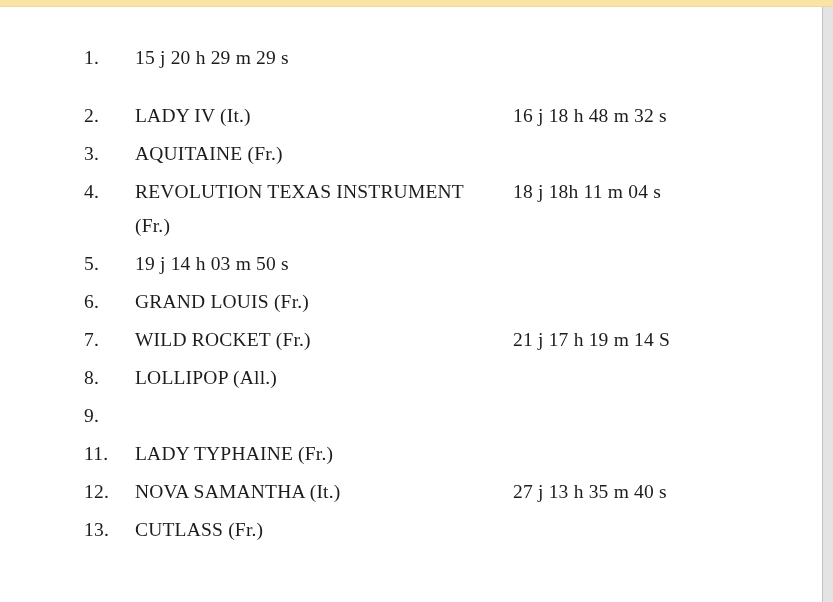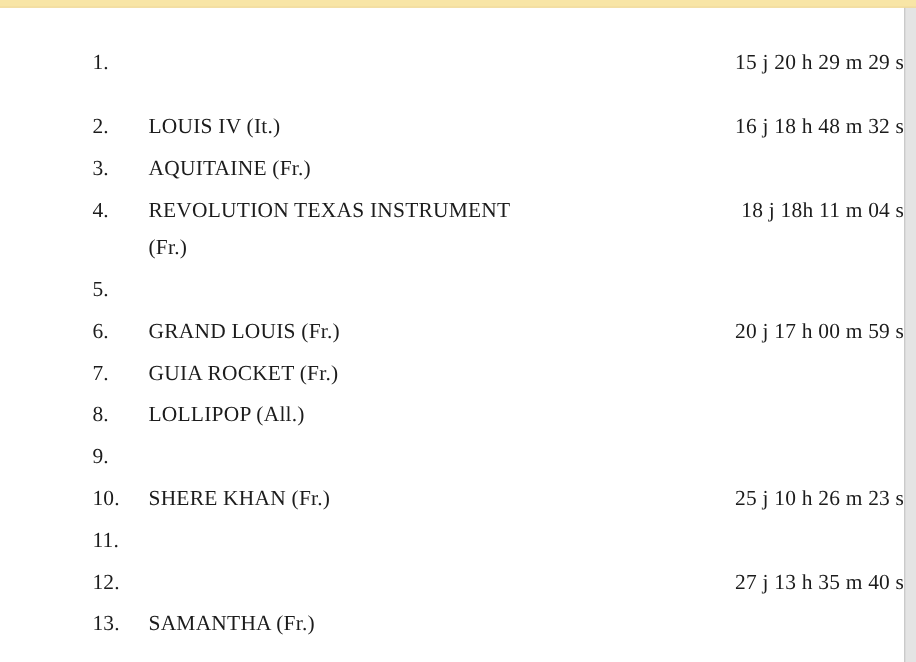--- a/index.html
+++ b/index.html
@@ -54,93 +54,90 @@
     width: 51px;
     flex: 0 0 51px;
   }
   .col-name {
     width: 378px;
     flex: 0 0 378px;
     white-space: pre-line;
   }
   .col-time {
     flex: 1 1 auto;
-    text-align: right;
   }
 </style>
 </head>
 <body>
 
 <div class="top-border" style="background-color: rgb(248, 229, 166);"></div>
 
 <div class="right-edge" style="background-color: rgb(228, 228, 228);"></div>
 
 <div class="page">
   <div class="rows" id="rows">
   <div class="row first">
     <div class="col-rank">1.</div>
     <div class="col-time">15 j 20 h 29 m 29 s</div>
   </div>
 
   <div class="row">
     <div class="col-rank">2.</div>
-    <div class="col-name">LOUIS IV (It.)</div>
+    <div class="col-name">LADY IV (It.)</div>
     <div class="col-time">16 j 18 h 48 m 32 s</div>
   </div>
 
   <div class="row">
     <div class="col-rank">3.</div>
     <div class="col-name">AQUITAINE (Fr.)</div>
   </div>
 
   <div class="row">
     <div class="col-rank">4.</div>
     <div class="col-name">REVOLUTION TEXAS INSTRUMENT
 (Fr.)</div>
     <div class="col-time">18 j 18h 11 m 04 s</div>
   </div>
 
   <div class="row">
     <div class="col-rank">5.</div>
+    <div class="col-time">19 j 14 h 03 m 50 s</div>
   </div>
 
   <div class="row">
     <div class="col-rank">6.</div>
     <div class="col-name">GRAND LOUIS (Fr.)</div>
-    <div class="col-time">20 j 17 h 00 m 59 s</div>
   </div>
 
   <div class="row">
     <div class="col-rank">7.</div>
-    <div class="col-name">GUIA ROCKET (Fr.)</div>
+    <div class="col-name">WILD ROCKET (Fr.)</div>
+    <div class="col-time">21 j 17 h 19 m 14 S</div>
   </div>
 
   <div class="row">
     <div class="col-rank">8.</div>
     <div class="col-name">LOLLIPOP (All.)</div>
   </div>
 
   <div class="row">
     <div class="col-rank">9.</div>
   </div>
 
-  <div class="row">
-    <div class="col-rank">10.</div>
-    <div class="col-name">SHERE KHAN (Fr.)</div>
-    <div class="col-time">25 j 10 h 26 m 23 s</div>
-  </div>
 
   <div class="row">
     <div class="col-rank">11.</div>
+    <div class="col-name">LADY TYPHAINE (Fr.)</div>
   </div>
 
   <div class="row">
     <div class="col-rank">12.</div>
+    <div class="col-name">NOVA SAMANTHA (It.)</div>
     <div class="col-time">27 j 13 h 35 m 40 s</div>
   </div>
 
   <div class="row">
     <div class="col-rank">13.</div>
-    <div class="col-name">SAMANTHA (Fr.)</div>
+    <div class="col-name">CUTLASS (Fr.)</div>
     <div class="col-time"></div>
   </div>
 </div>
 </div>
 
 </body></html>

